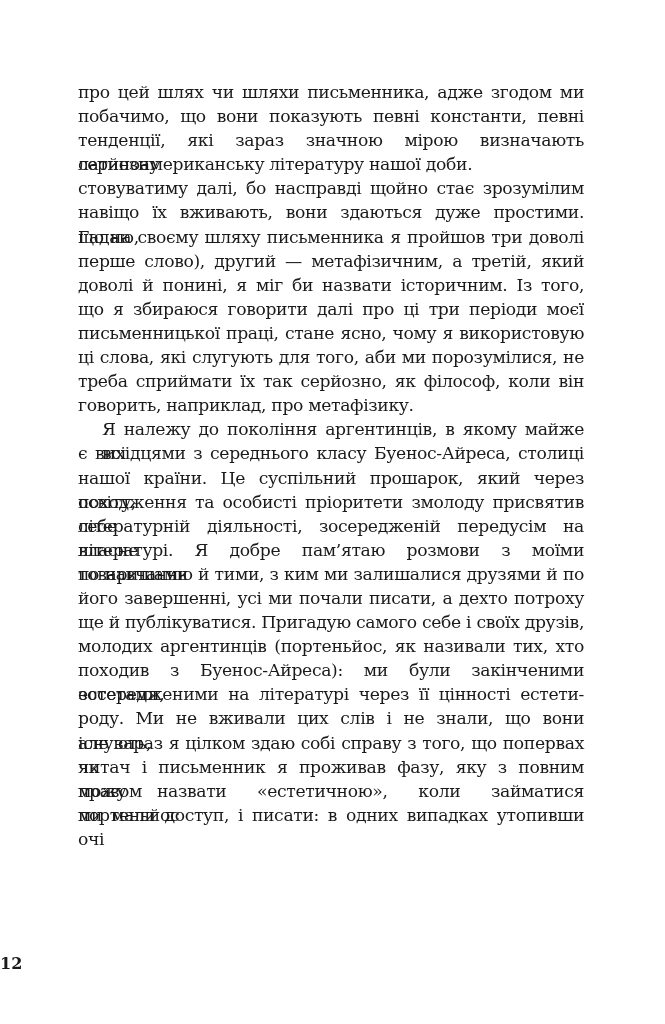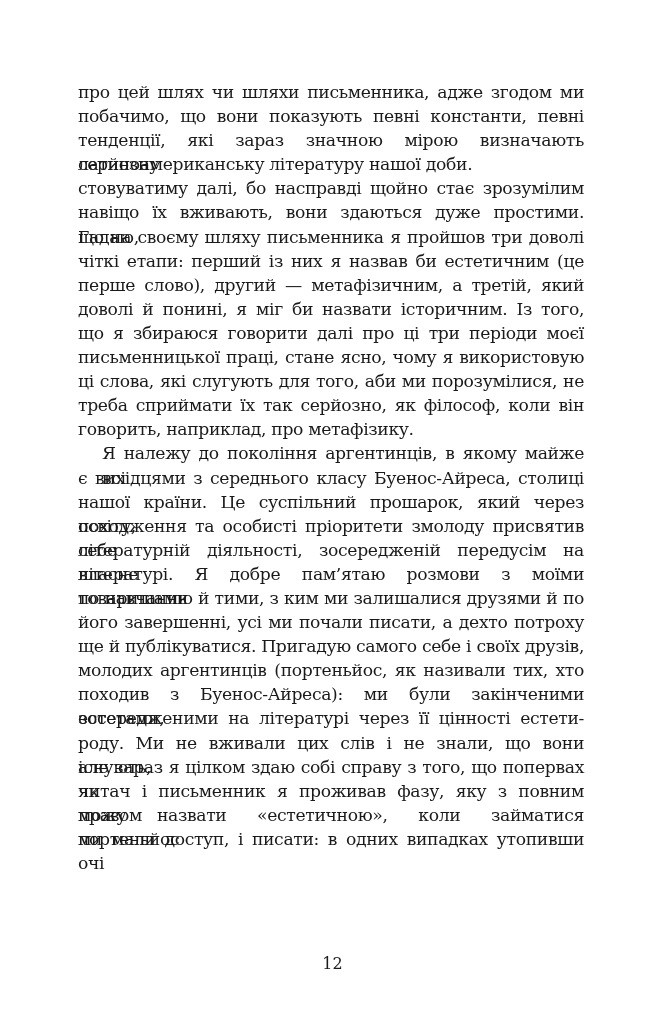--- a/index.html
+++ b/index.html
@@ -53,23 +53,23 @@
       text-align-last: justify;
     }
     .line.last .line-inner {
       text-align-last: left;
     }
     .page-number {
       position: absolute;
       left: 0;
       width: 665px;
       top: 946px;
-      text-align: center;
+      text-align: left;
       font-family: "DejaVu Serif", "Liberation Serif", serif;
-      font-weight: normal;
+      font-weight: bold;
       font-size: 16px;
       color: #1a1a1a;
     }
   </style>
 </head>
 <body>
 
 <div class="page">
   <div class="text-block">
 
@@ -90,23 +90,20 @@
 
     <div>
       <div class="line">
           <span class="line-inner">стовуватиму далі, бо насправді щойно стає зрозумілим</span>
         </div>
       <div class="line">
           <span class="line-inner">навіщо їх вживають, вони здаються дуже простими. Гадаю,</span>
         </div>
       <div class="line">
           <span class="line-inner">що на своєму шляху письменника я пройшов три доволі</span>
-        </div>
-      <div class="line">
-          <span class="line-inner">чіткі етапи: перший із них я назвав би естетичним (це</span>
         </div>
       <div class="line">
           <span class="line-inner">перше слово), другий — метафізичним, а третій, який</span>
         </div>
       <div class="line">
           <span class="line-inner">доволі й понині, я міг би назвати історичним. Із того,</span>
         </div>
       <div class="line">
           <span class="line-inner">що я збираюся говорити далі про ці три періоди моєї</span>
         </div>

